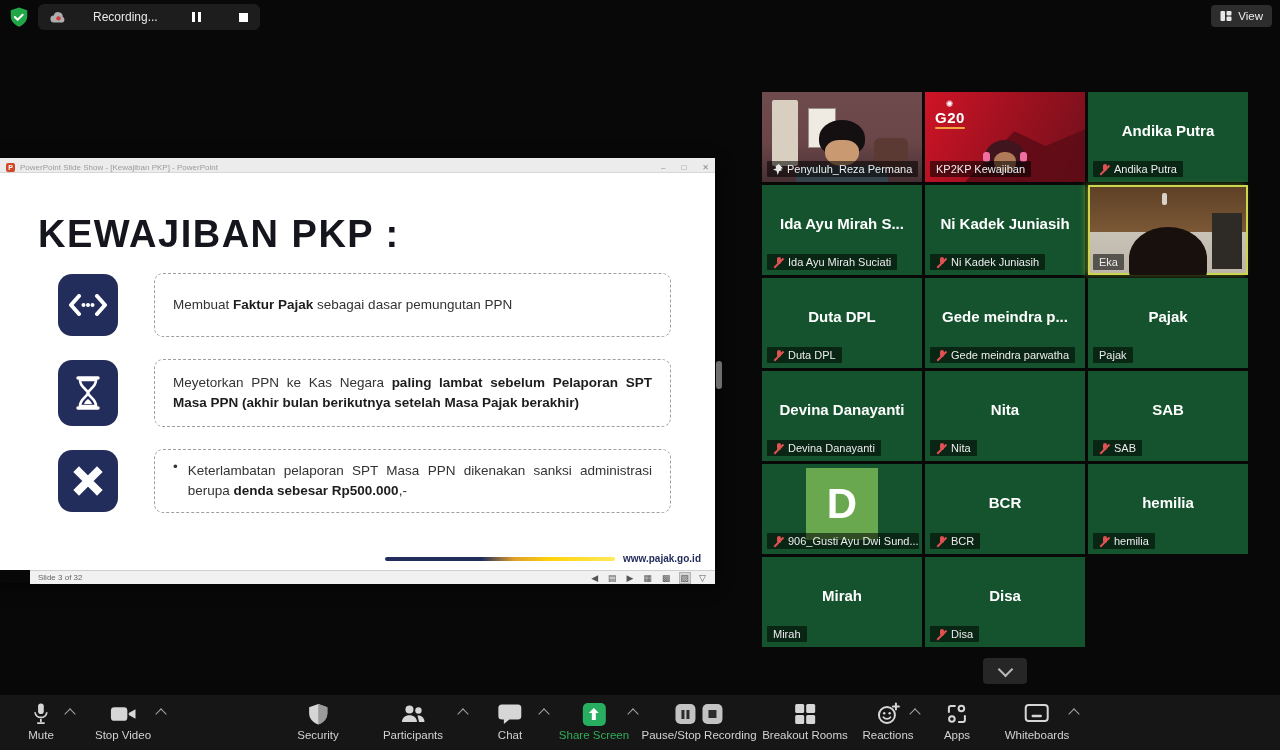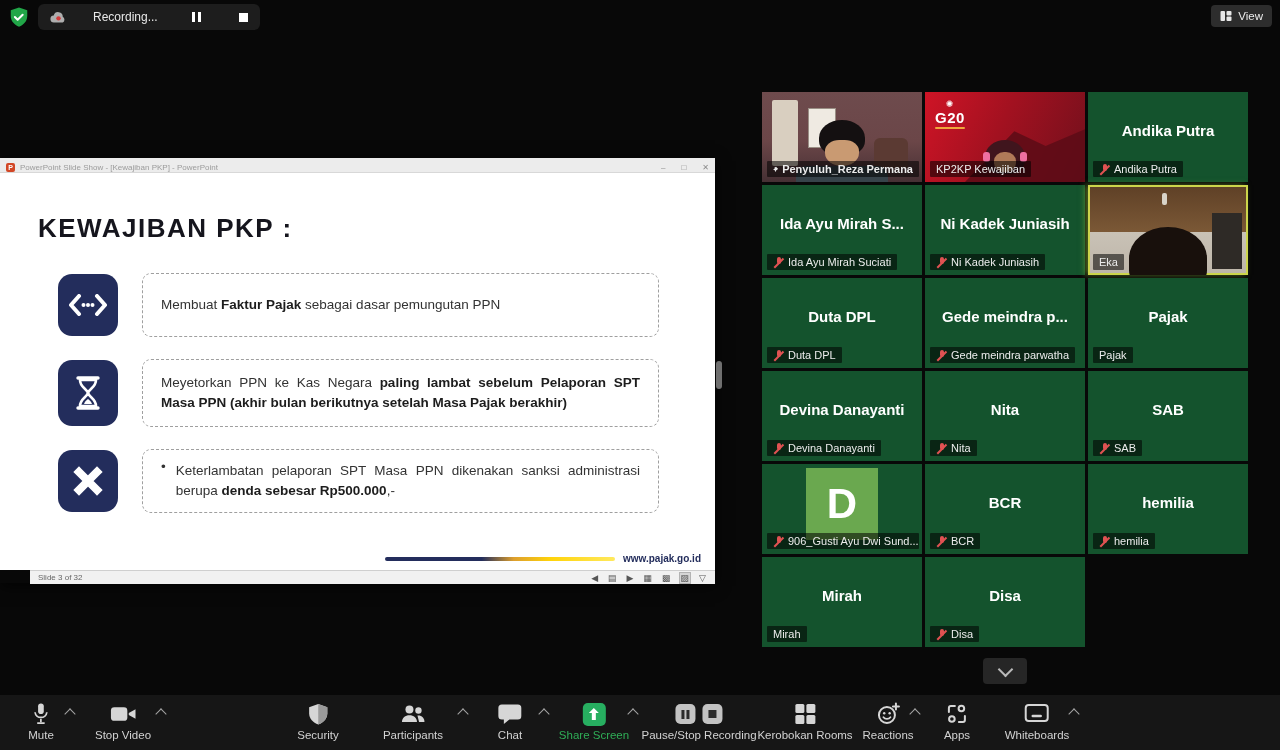--- a/index.html
+++ b/index.html
@@ -15,22 +15,22 @@
   .view-btn{position:absolute;right:8px;top:5px;height:22px;background:#2d2d2d;border-radius:4px;display:flex;align-items:center;gap:6px;padding:0 9px;color:#ececec;font-size:11.5px;cursor:pointer;}
 
   
   .ppt{position:absolute;left:0;top:158px;width:715px;height:425px;box-shadow:0 3px 14px rgba(0,0,0,.75);}
   .ppt-titlebar{height:14px;background:#ececec;display:flex;align-items:flex-end;padding:0 6px;gap:5px;}
   .ppt-icon{width:9px;height:9px;background:#d24726;border-radius:2px;color:#fff;font-size:7px;line-height:9px;text-align:center;font-weight:700;flex:none;}
   .ppt-title{font-size:8px;color:#9b9b9b;flex:1;white-space:nowrap;overflow:hidden;}
   .win-controls{display:flex;}
   .win-controls span{font-size:8px;color:#8a8a8a;margin-left:16px;cursor:pointer;}
   .ppt-slide{position:relative;height:397px;background:#ffffff;border-top:1px solid #d8d8d8;}
-  .slide-title{position:absolute;left:38px;top:40px;font-size:26px;font-weight:700;letter-spacing:1.5px;color:#15151d;text-align:right;}
-  .slide-row{position:absolute;left:35px;display:flex;align-items:center;gap:24px;padding-left:23px;}
+  .slide-title{position:absolute;left:38px;top:40px;font-size:38px;font-weight:700;letter-spacing:1.5px;color:#15151d;text-align:right;}
+  .slide-row{position:absolute;left:35px;display:flex;align-items:center;gap:36px;padding-left:23px;}
   .row1{top:100px;} .row2{top:186px;} .row3{top:276px;}
   .slide-icon{width:60px;height:62px;background:#232d5c;border-radius:14px;display:flex;align-items:center;justify-content:center;flex:none;}
   .row2 .slide-icon{height:66px;}
   .slide-box{width:479px;min-height:48px;border:1.4px dashed #9f9f9f;border-radius:9px;display:flex;align-items:center;padding:7px 18px;font-size:13.5px;color:#333;line-height:1.5;text-align:justify;}
   .row2 .slide-box{min-height:52px;}
   .slide-box .b{font-weight:700;color:#1d1d1d;}
   .bullet{margin-right:10px;align-self:flex-start;color:#333;}
   .slide-footer{position:absolute;left:0;right:14px;top:380px;display:flex;align-items:center;justify-content:flex-end;gap:8px;}
   .footer-bar{width:230px;height:4px;border-radius:2px;background:linear-gradient(90deg,#232d5c 0%,#232d5c 42%,#dd9f2e 56%,#ffd30a 72%,#ffe95e 100%);}
   .footer-site{font-size:10px;font-weight:700;color:#232d5c;}
@@ -44,21 +44,21 @@
   .grid{position:absolute;left:762px;top:92px;display:grid;grid-template-columns:repeat(3,160px);grid-auto-rows:90px;gap:3px;}
   .tile{position:relative;background:#14532d;overflow:hidden;cursor:pointer;}
   .tile-center{position:absolute;left:0;right:0;top:42%;transform:translateY(-50%);text-align:center;color:#fff;font-weight:700;font-size:15px;}
   .tile-label{position:absolute;left:5px;bottom:5px;display:flex;align-items:center;gap:4px;background:rgba(0,0,0,.55);padding:2px 6px;font-size:11px;color:#ececec;max-width:140px;white-space:nowrap;overflow:hidden;border-radius:1px;}
   .mic-off{position:relative;width:11px;height:12px;flex:none;}
   .mic-off::before{content:"";position:absolute;left:4px;top:1px;width:4px;height:6.5px;background:#e05252;border-radius:2px;}
   .mic-off::after{content:"";position:absolute;left:1px;top:10px;width:13px;height:1.7px;background:#e05252;transform:rotate(-45deg);transform-origin:1px 1px;}
   .avatarD{position:absolute;left:50%;top:44%;transform:translate(-50%,-50%);width:72px;height:72px;background:#6aa84f;color:#fff;font-size:42px;font-weight:700;display:flex;align-items:center;justify-content:center;}
 
   
-  .v-reza{background:linear-gradient(180deg,#6e4b4d 0%,#6b4648 55%,#463034 100%);font-weight:bold;}
+  .v-reza{background:linear-gradient(180deg,#6e4b4d 0%,#6b4648 55%,#463034 100%);}
   .v-reza .door{position:absolute;left:10px;top:8px;width:26px;height:66px;background:#d9cfc0;border-radius:2px;}
   .v-reza .board{position:absolute;left:46px;top:16px;width:26px;height:38px;background:#efeae2;border:1px solid #9a8f85;}
   .v-reza .chair{position:absolute;right:14px;bottom:14px;width:34px;height:30px;background:#5b3a33;border-radius:6px 6px 0 0;}
   .v-reza .hair{position:absolute;left:50%;bottom:26px;transform:translateX(-50%);width:46px;height:36px;background:#141011;border-radius:50% 50% 42% 42%;}
   .v-reza .face{position:absolute;left:50%;bottom:16px;transform:translateX(-50%);width:34px;height:26px;background:#c99a72;border-radius:42% 42% 50% 50%;}
   .v-reza .body{position:absolute;left:50%;bottom:-6px;transform:translateX(-50%);width:92px;height:22px;background:#37434a;border-radius:10px 10px 0 0;}
 
   
   .v-g20{background:linear-gradient(115deg,#cf1426 0%,#a31120 45%,#70101c 100%);}
   .v-g20 .mountain{position:absolute;right:-10px;bottom:0;width:130px;height:62px;background:#5c0c16;clip-path:polygon(0 100%,38% 18%,62% 42%,100% 8%,100% 100%);opacity:.85;}
@@ -453,21 +453,21 @@
 
     <div class="tb" style="left:805px">
       <span class="icn">
           <svg width="22" height="22" viewBox="0 0 22 22">
             <rect x="1" y="1" width="9" height="9" rx="1.5" fill="#d6d6d6"></rect>
             <rect x="12" y="1" width="9" height="9" rx="1.5" fill="#d6d6d6"></rect>
             <rect x="1" y="12" width="9" height="9" rx="1.5" fill="#d6d6d6"></rect>
             <rect x="12" y="12" width="9" height="9" rx="1.5" fill="#d6d6d6"></rect>
           </svg>
         </span>
-      <span class="lab">Kerobokan Rooms</span>
+      <span class="lab">Breakout Rooms</span>
     </div>
 
     <div class="tb" style="left:888px">
       <span class="icn">
           <svg width="24" height="24" viewBox="0 0 24 24">
             <circle cx="10.5" cy="13" r="8" fill="none" stroke="#d6d6d6" stroke-width="2"></circle>
             <circle cx="7.8" cy="11.3" r="1.2" fill="#d6d6d6"></circle>
             <circle cx="13.2" cy="11.3" r="1.2" fill="#d6d6d6"></circle>
             <path d="M7 15.2c1.6 2.2 5.4 2.2 7 0" fill="none" stroke="#d6d6d6" stroke-width="1.8" stroke-linecap="round"></path>
             <path d="M19.5 1.5v6M16.5 4.5h6" stroke="#d6d6d6" stroke-width="2" stroke-linecap="round"></path>

